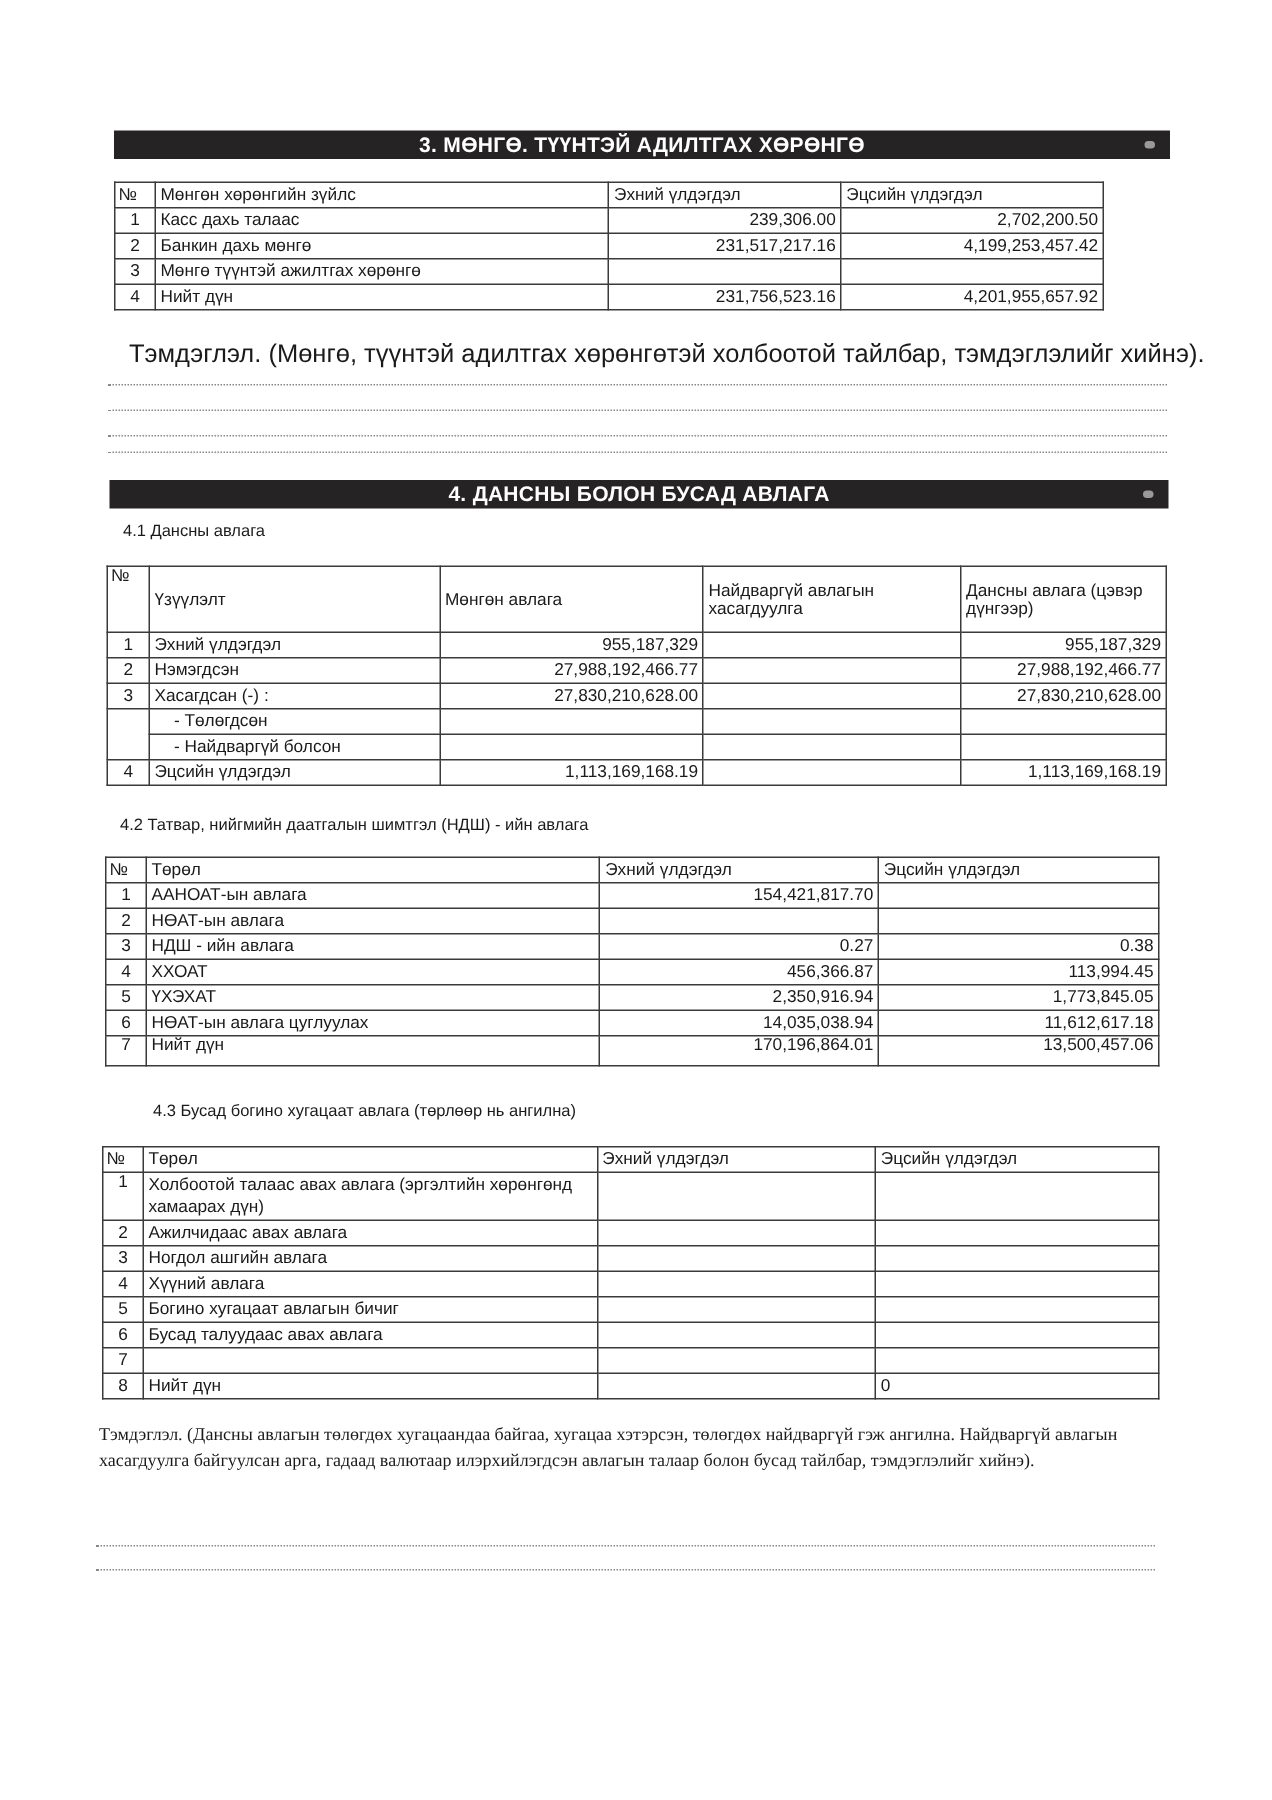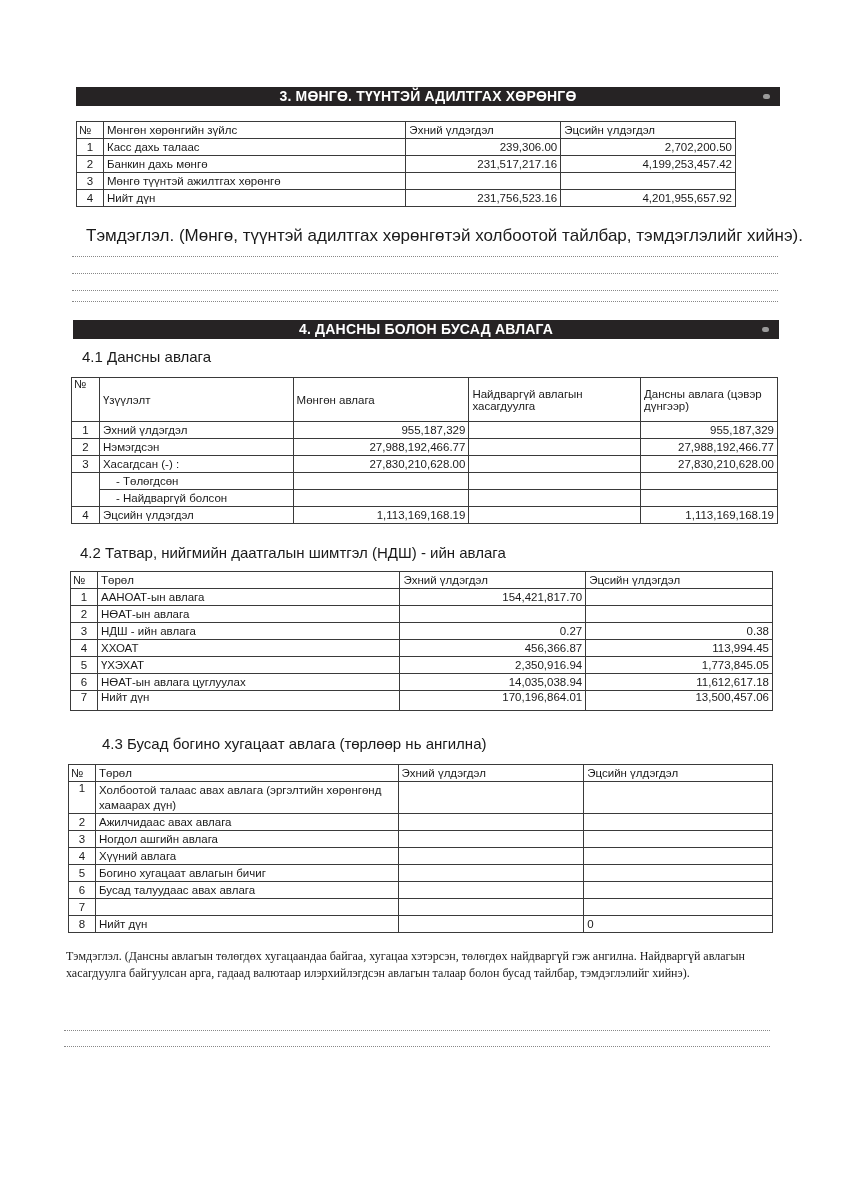--- a/index.html
+++ b/index.html
@@ -12,21 +12,21 @@
   table { border-collapse:collapse; position:absolute; font-size:11.5px; }
   td, th { border:1px solid #3a3a3a; padding:0 3px; height:16px; font-weight:normal; vertical-align:middle; }
   th { text-align:left; }
   .num { text-align:center; width:24px; padding:0; }
   .r { text-align:right; }
   .c { text-align:center; }
   .ind { padding-left:16px;margin-top:18px; }
   .note { font-size:17px; }
   .serif { font-family:"Liberation Serif", serif; font-size:12px; line-height:17px; }
   .dots { border-top:1px dotted #888; height:0; }
-  .sub { font-size:15px; }
+  .sub { font-size:11px; }
 </style>
 </head>
 <body>
 
 <div class="abs bar" style="left:76px; top:87px; width:704px;">
   <span>3. МӨНГӨ. ТҮҮНТЭЙ АДИЛТГАХ ХӨРӨНГӨ</span>
   <span class="dot"></span>
 </div>
 
 <table style="left:76px; top:121px; width:660px;">

